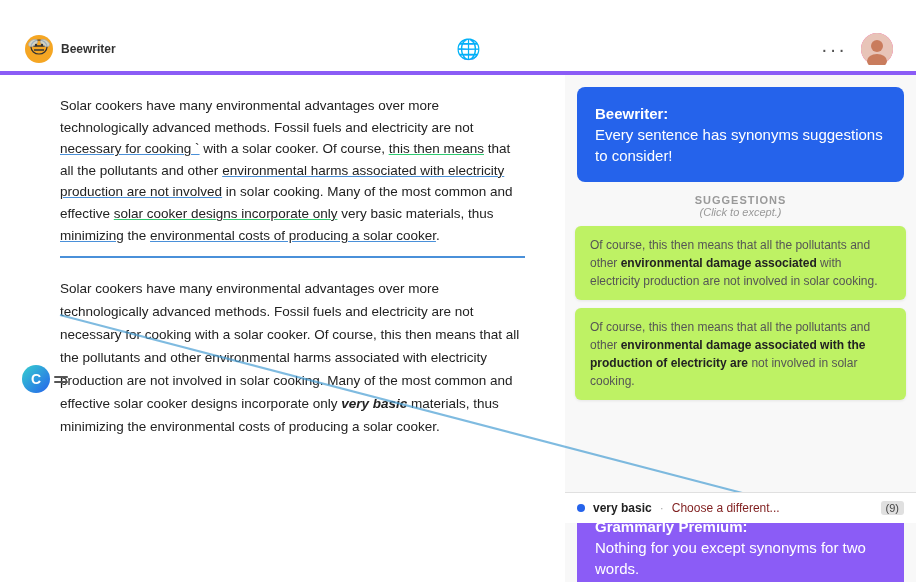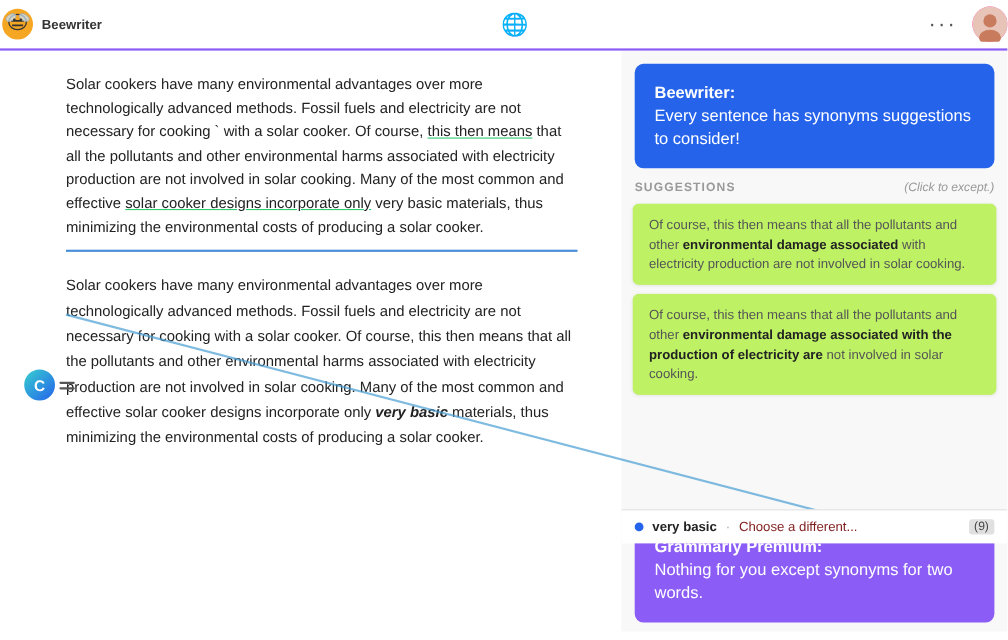--- a/index.html
+++ b/index.html
@@ -9,25 +9,26 @@
       overflow: hidden;
       font-family: Arial, sans-serif;
       background: #fff;
       position: relative;
     }
 
     
     .top-bar {
       display: flex;
       align-items: center;
-      padding: 6px 0;
-      border-bottom: 2px solid #8b5cf6;
+      padding: 6px 23px;
+      border-bottom: 4px solid #8b5cf6;
       background: #fff;
       position: relative;
       z-index: 10;
+      margin-top: 27px;
     }
     .logo-area {
       display: flex;
       align-items: center;
       gap: 6px;
     }
     .logo-icon {
       width: 32px;
       height: 32px;
     }
@@ -85,21 +86,21 @@
     
     .doc-top {
       font-size: 13.5px;
       line-height: 1.6;
       color: #222;
       margin-bottom: 20px;
       border-bottom: 2px solid #4a90d9;
       padding-bottom: 10px;
     }
 
-    .underline-blue { text-decoration-color: #4a90d9; }
+    .underline-blue { text-decoration: underline; text-decoration-color: #4a90d9; }
     .underline-green { text-decoration: underline; text-decoration-color: #2ecc71; }
 
     
     .diagonal-line {
       position: absolute;
       top: 0;
       left: 0;
       width: 100%;
       height: 100%;
       pointer-events: none;
@@ -148,20 +149,21 @@
     }
 
     
     .suggestions-header {
       display: flex;
       justify-content: space-between;
       align-items: center;
       padding: 4px 12px 4px 12px;
       font-size: 11px;
       color: #999;
+      flex-direction: column;
     }
     .suggestions-label {
       font-weight: bold;
       letter-spacing: 1px;
     }
     .click-to-apply {
       font-style: italic;
     }
 
     .suggestion-card {

